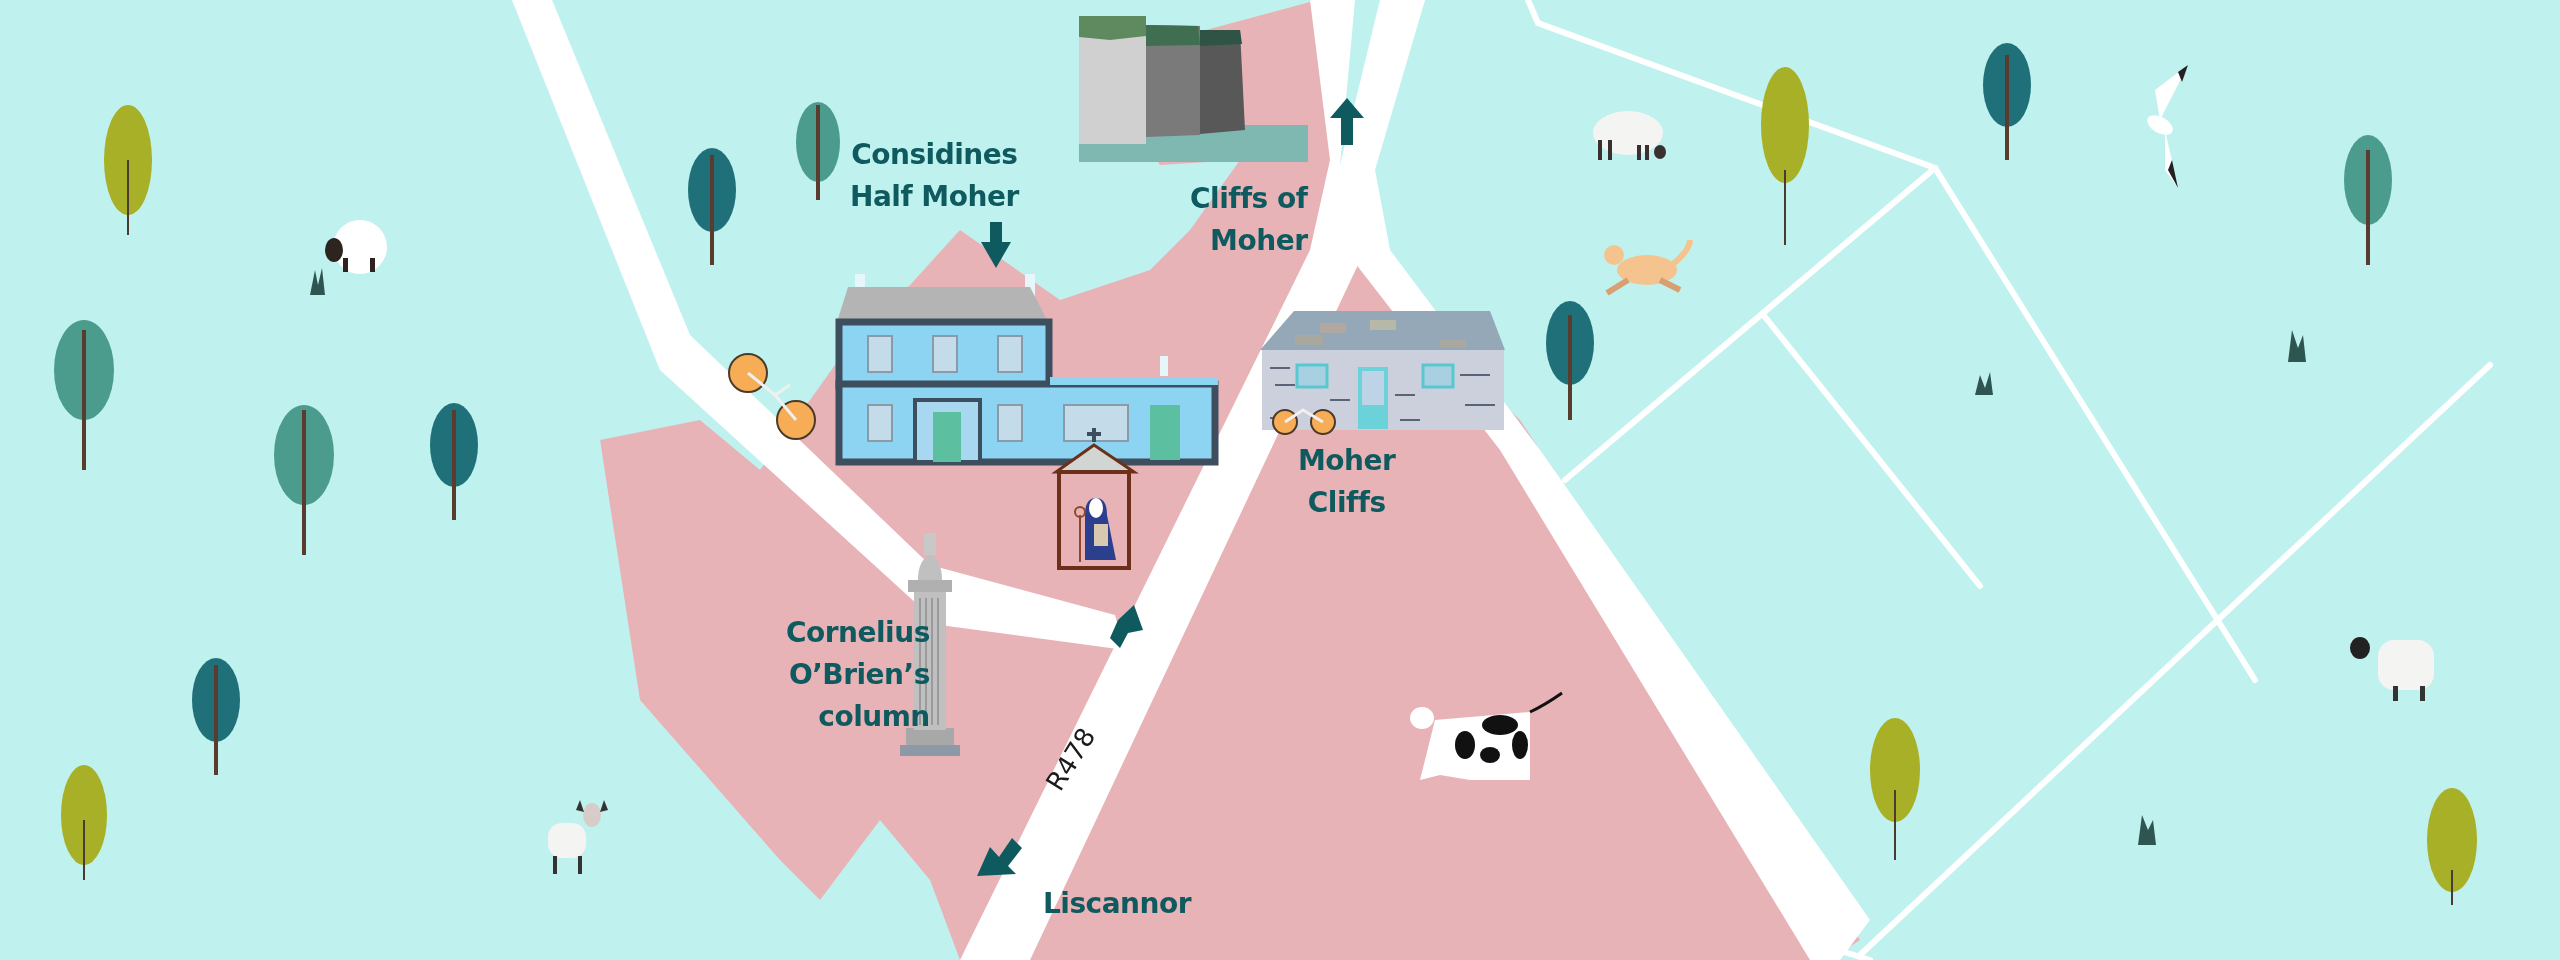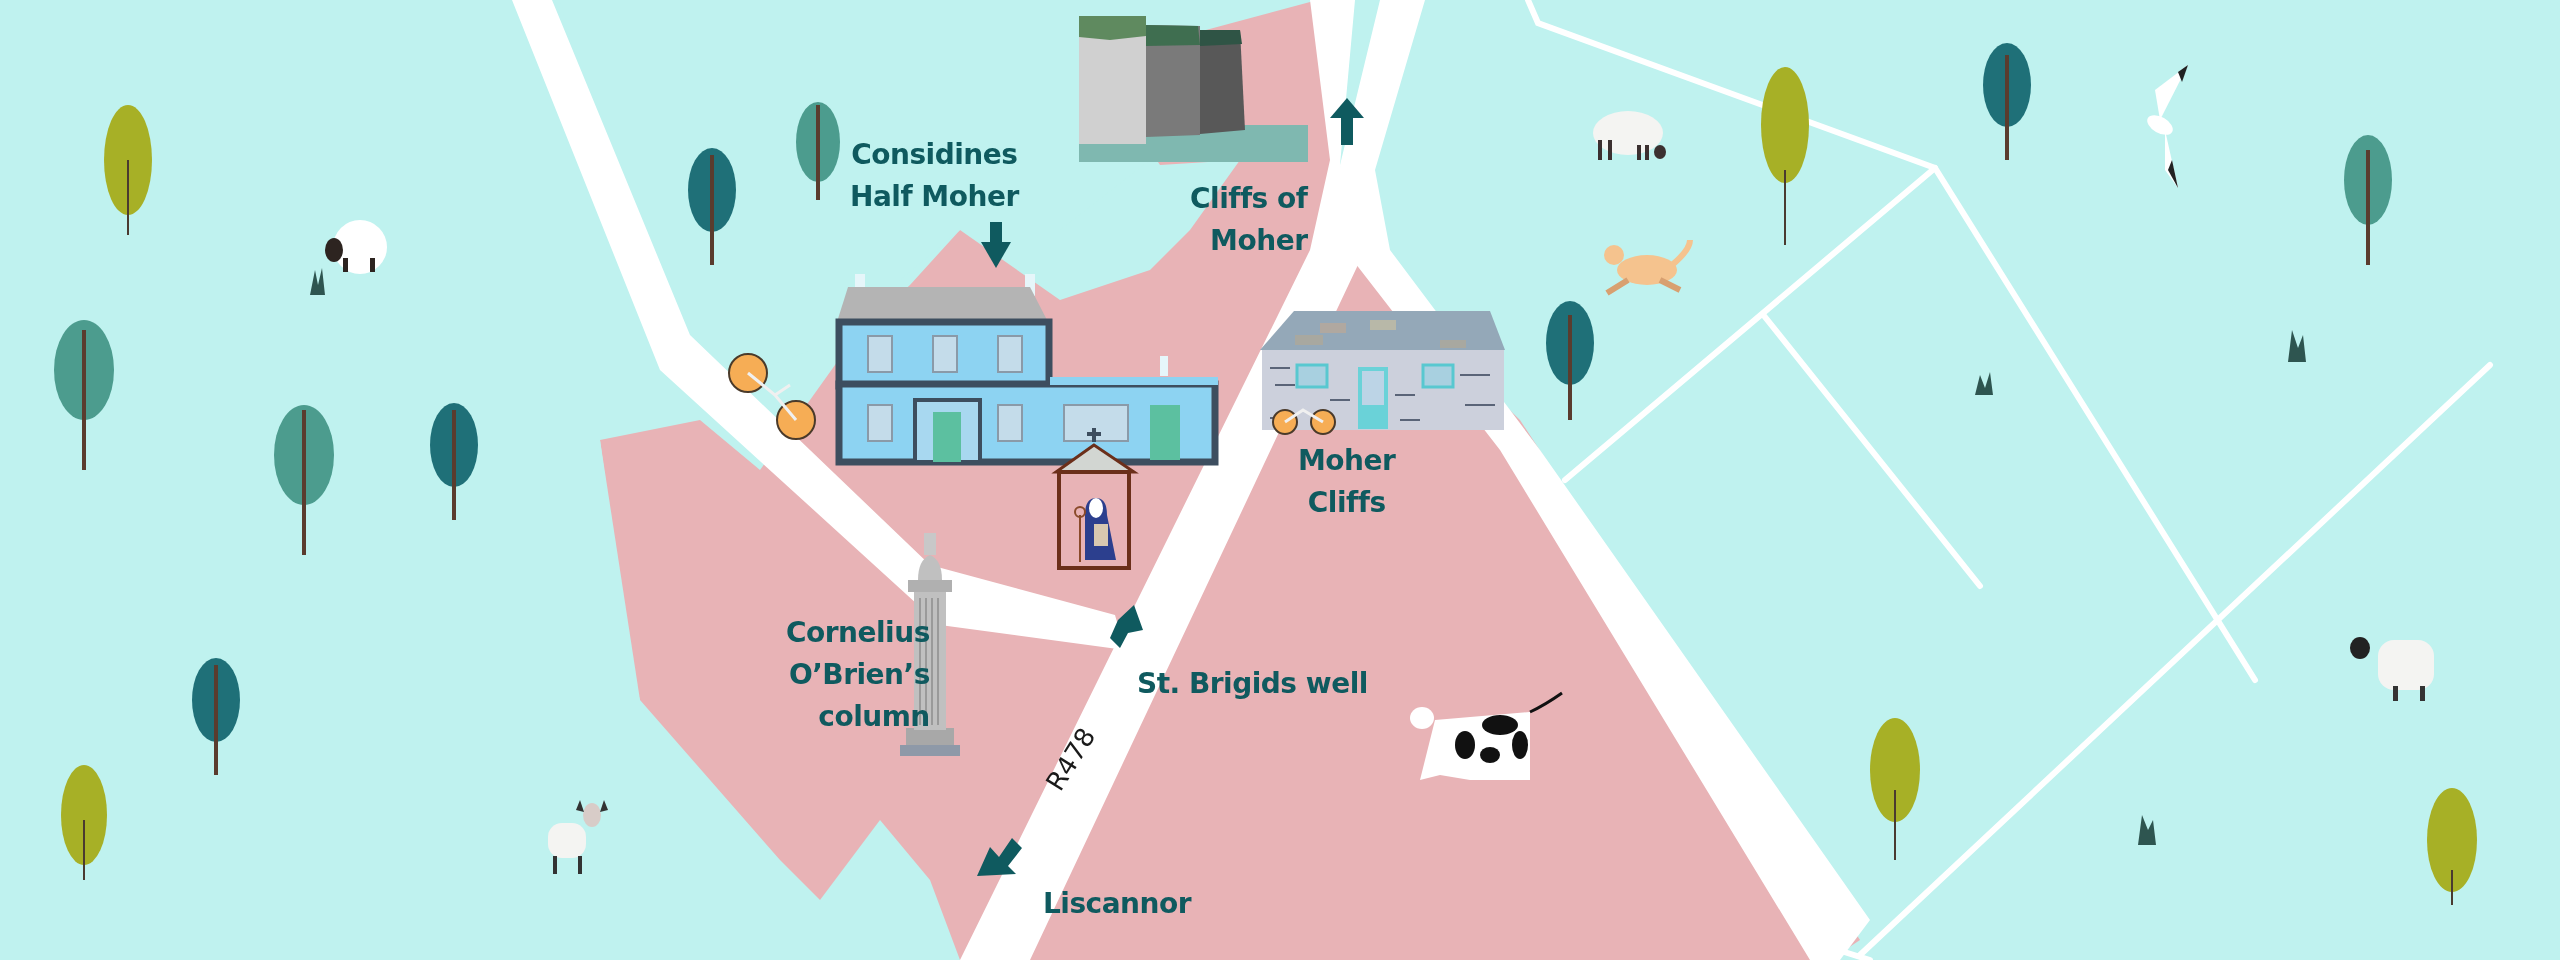--- a/index.html
+++ b/index.html
@@ -279,22 +279,19 @@
     <span>Moher</span>
     <span>Cliffs</span>
   </div>
 
   <div class="label right" style="left:752px; top:612px;margin-left:34px;">
     <span>Cornelius</span>
     <span>O’Brien’s</span>
     <span>column</span>
   </div>
 
-  <div class="label" style="left:1137px; top:663px;">
-    <span>St. Brigids well</span>
-  </div>
 
   <div class="label" style="left:1043px; top:835px;margin-top:48px;">
     <span>Liscannor</span>
   </div>
 
   <div class="road-label" style="left:1040px; top:780px; transform: rotate(-58deg);">R478</div>
 </div>
 
 </body></html>

